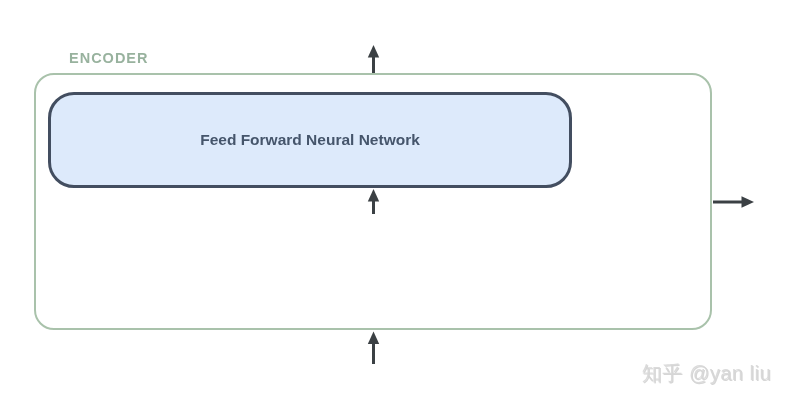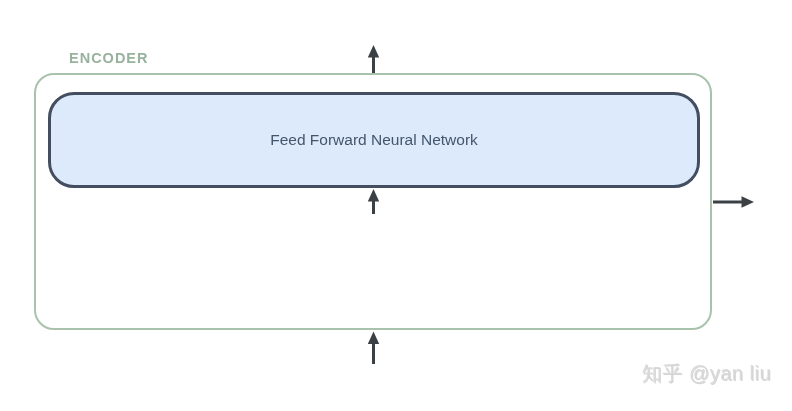--- a/index.html
+++ b/index.html
@@ -30,25 +30,26 @@
   }
   .encoder-box{
     position:absolute;left:34px;top:73px;
     width:678px;height:257px;
     border:2.5px solid var(--encoder-border);
     border-radius:20px;
     background:var(--background);
     box-sizing:border-box;
   }
   .block{
-    position:absolute;left:48px;width:652px;
+    position:absolute;left:48px;width:524px;
     box-sizing:border-box;
     border-radius:26px;
     display:flex;align-items:center;justify-content:center;
     font-size:15.5px;
+    font-weight:bold;
   }
   .block-ffnn{
     top:92px;height:96px;
     background:var(--ffnn-fill);
     border:3px solid var(--ffnn-border);
     color:var(--ffnn-text);
   }
   .block-attention{
     top:214px;height:99px;
     background:var(--attention-fill);

